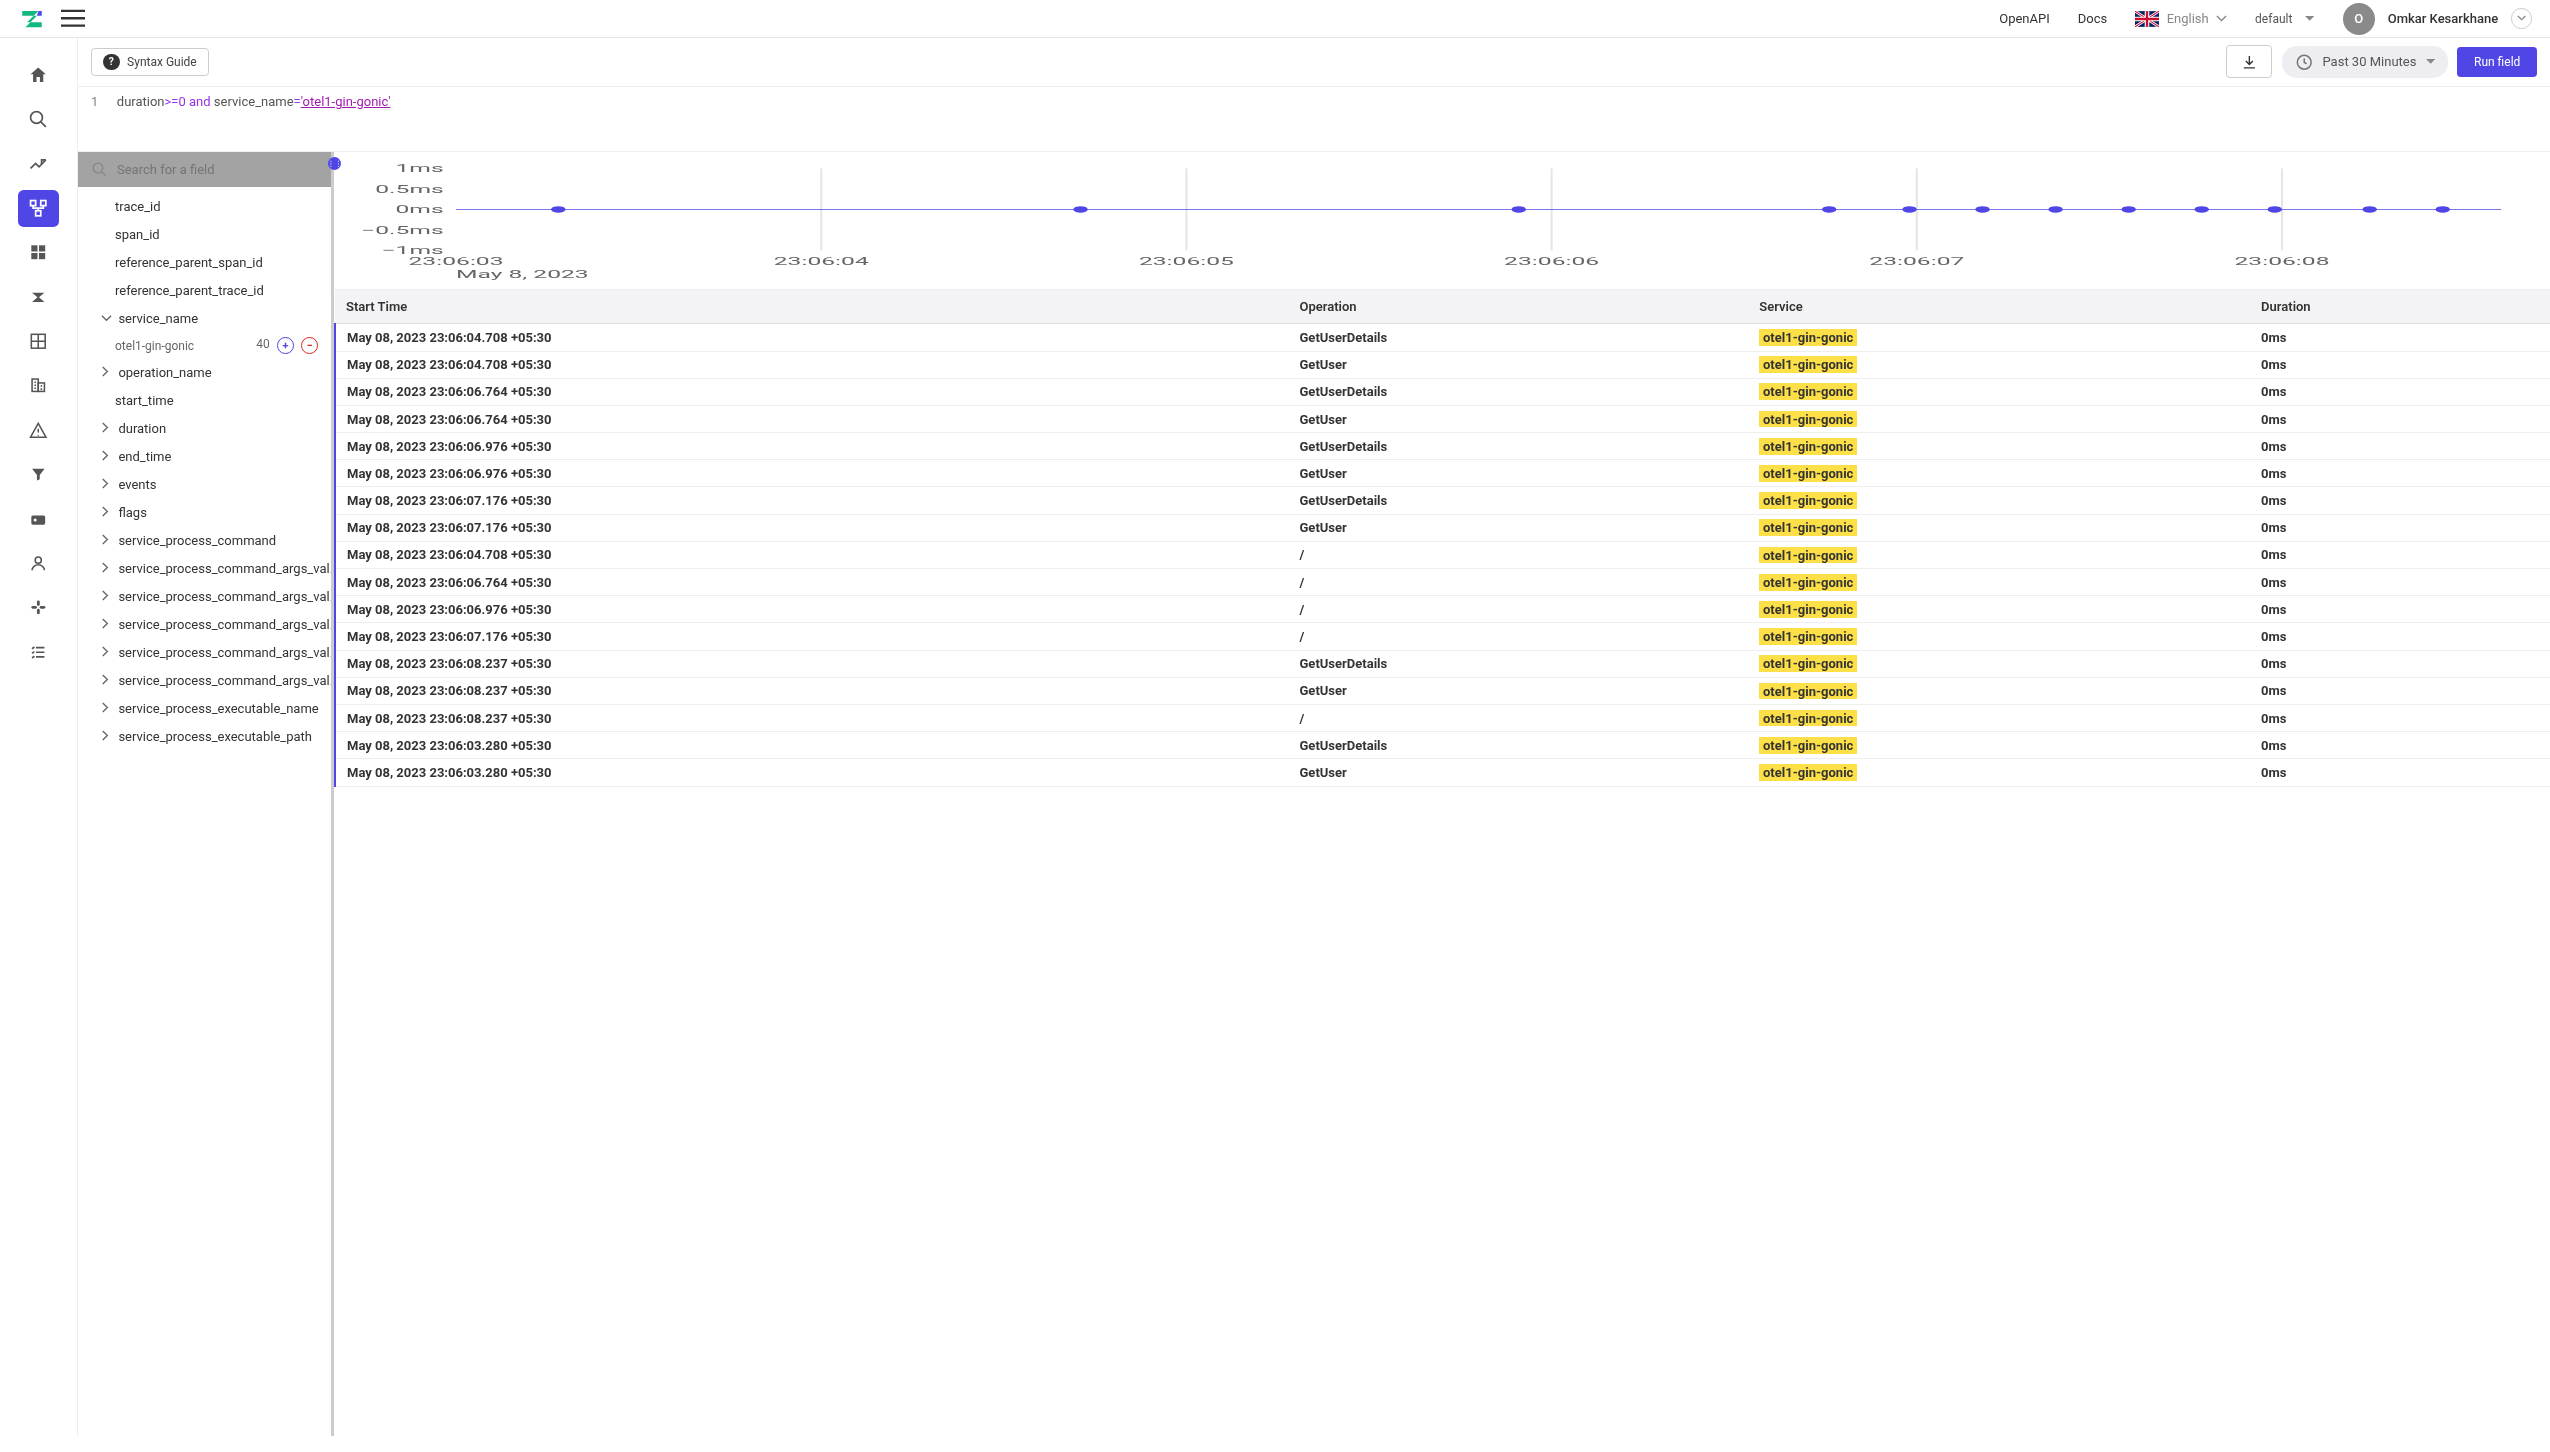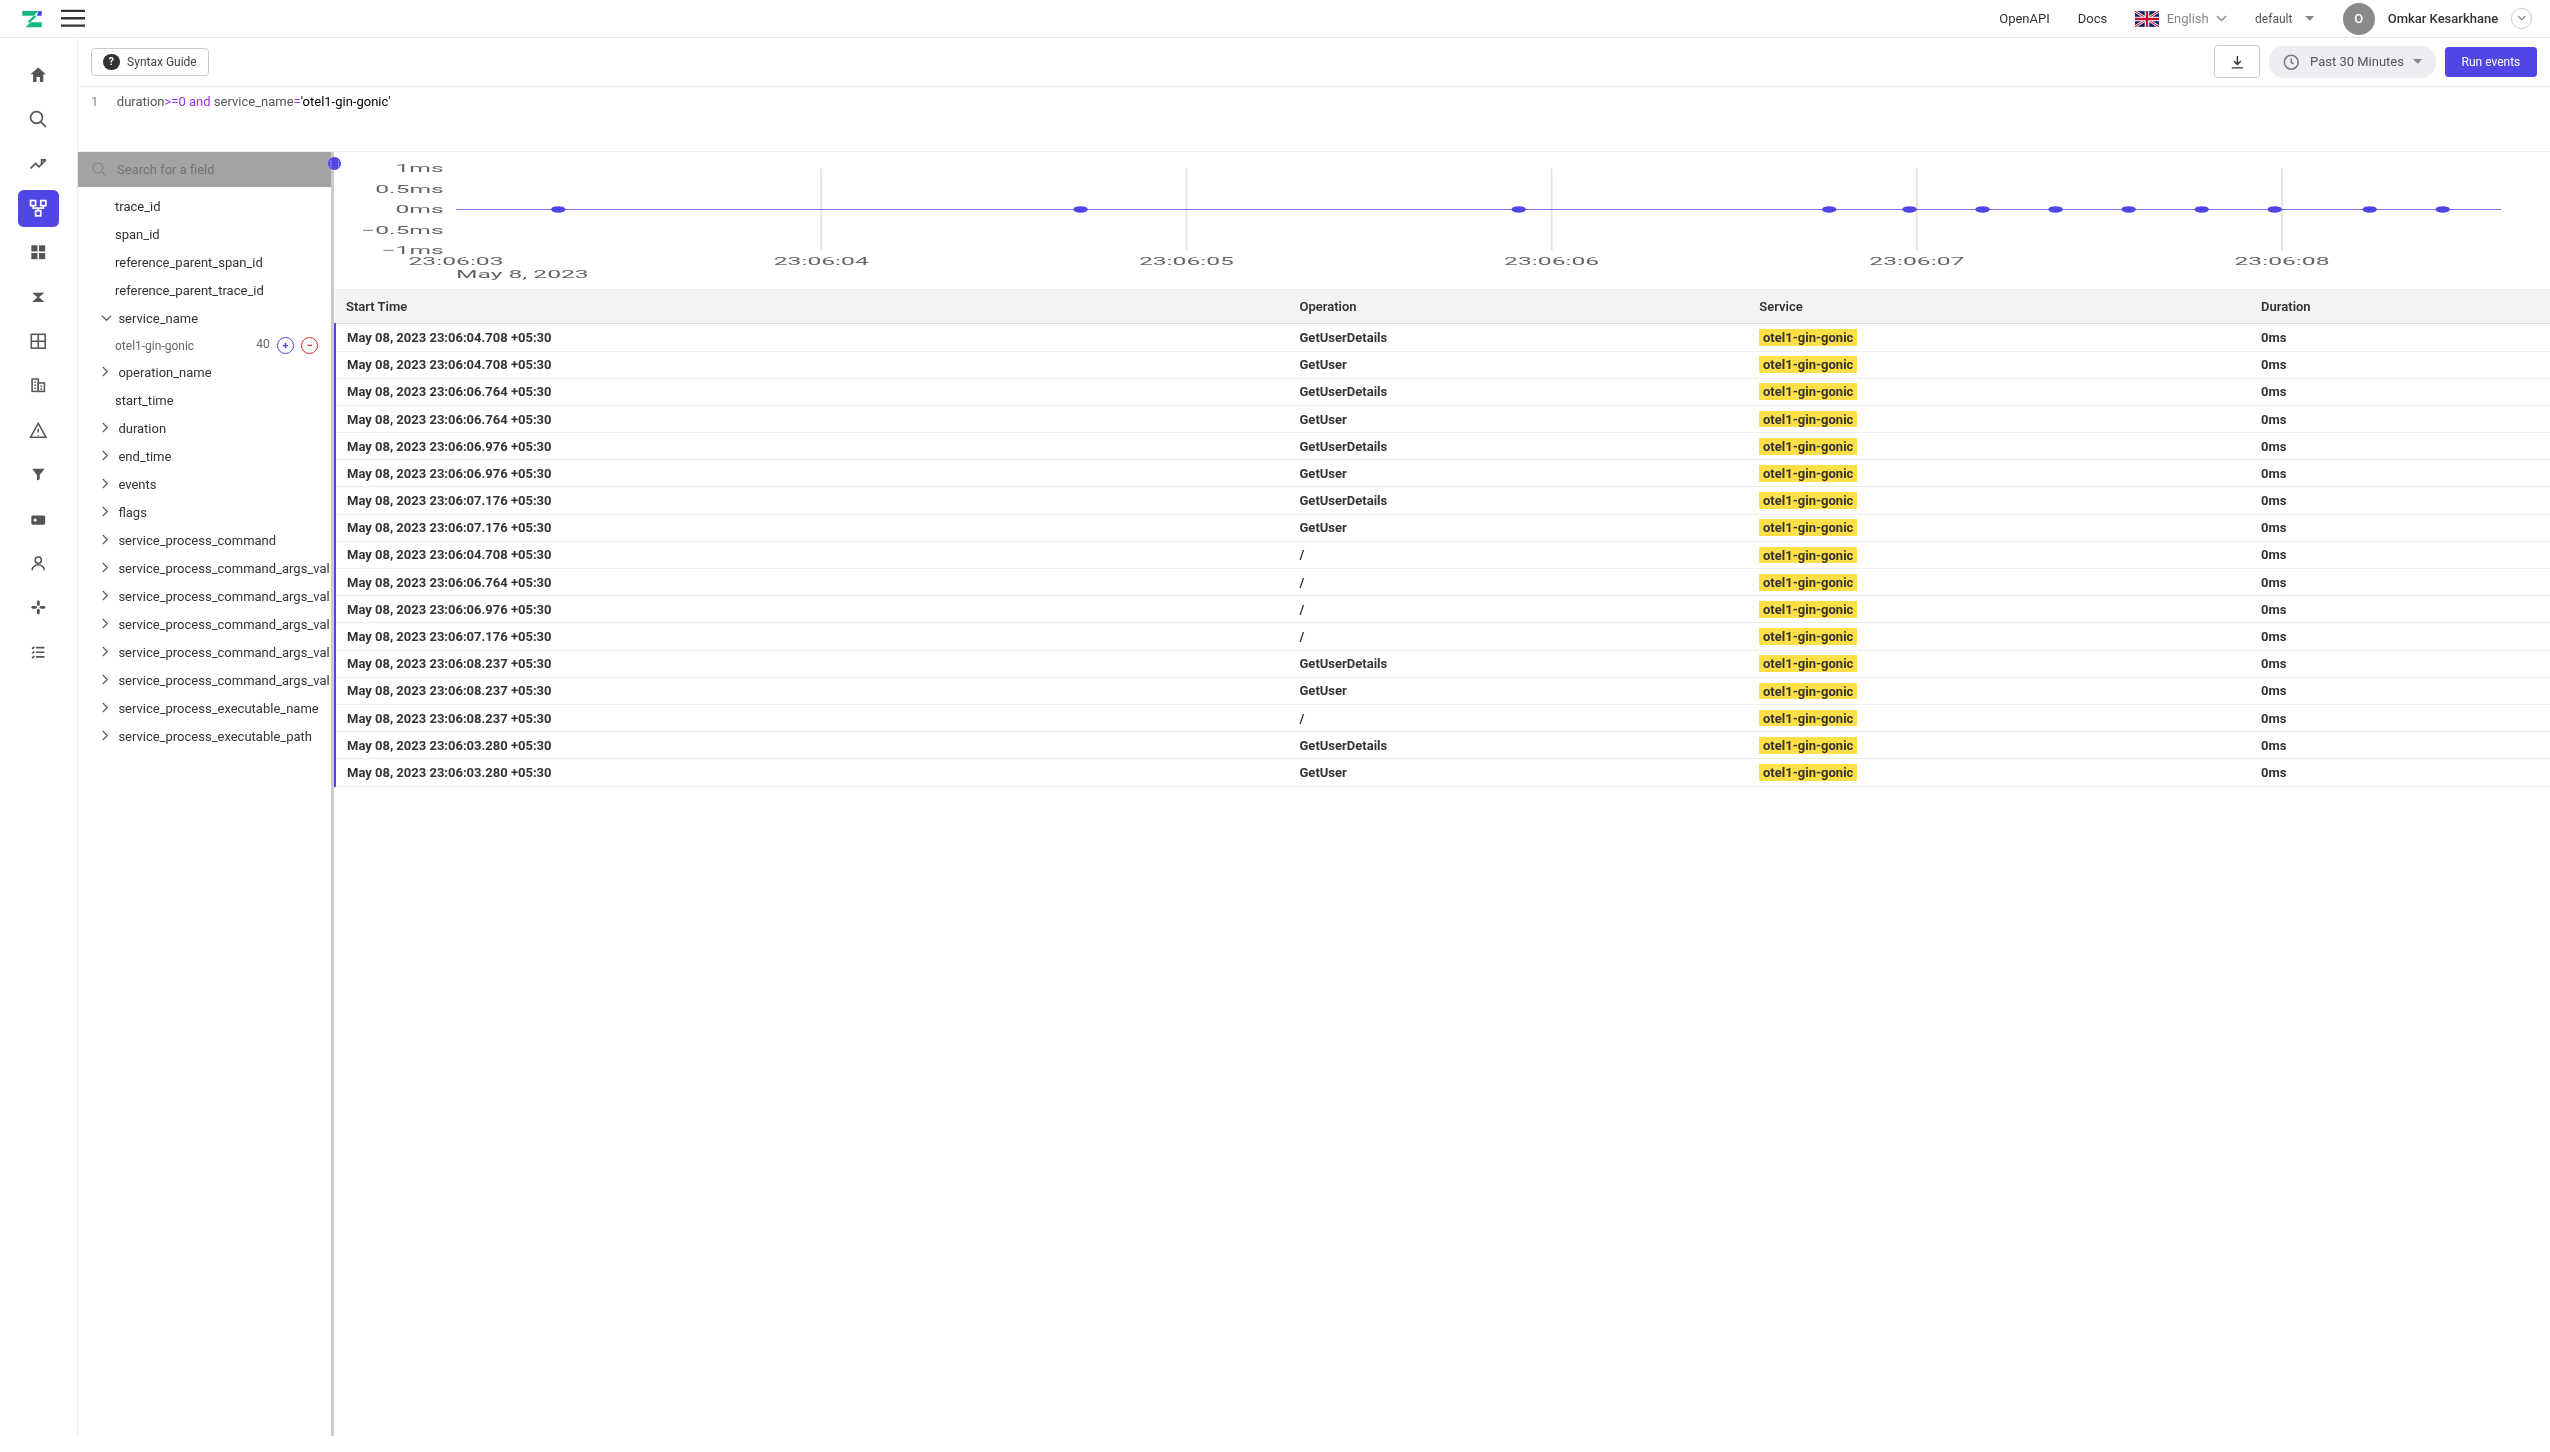--- a/index.html
+++ b/index.html
@@ -27,21 +27,21 @@
 .qb-right { display:flex; align-items:center; gap:9.3px; }
 .dl-btn { width:46px; height:33px; border:0.9px solid #ccc; border-radius:3.7px; display:flex; align-items:center; justify-content:center; cursor:pointer; background:#fff; }
 .time-btn { display:flex; align-items:center; gap:9.3px; background:#eeeef2; border-radius:15px; padding:6.5px 13px; cursor:pointer; color:#555; }
 .run-btn { background:#4f46e5; color:#fff; border:none; border-radius:3.7px; padding:8.3px 16.7px; cursor:pointer; font-size:12px; }
 .code-area { padding:7.4px 13px; border-bottom:0.9px solid #eee; font-family:ui-monospace,Menlo,Consolas,monospace; font-size:13px; display:flex; gap:18.5px; min-height:65px; }
 .line-no { color:#888; }
 .tok-field { color:#555; }
 .tok-op { color:#9333ea; }
 .tok-num { color:#9333ea; }
 .tok-kw { color:#9333ea; }
-.tok-str { color:#000000; }
+.tok-str { color:#a21caf;text-decoration:underline; }
 .lower { flex:1; display:flex; overflow:hidden; }
 .fields-panel { width:256px; border-right:3.7px solid #ccc; display:flex; flex-direction:column; background:#fff; position:relative; }
 .fields-search { background:#a3a3a3; padding:9.3px 13px; display:flex; align-items:center; gap:9.3px; color:#888; }
 .fields-search input { border:none; background:transparent; outline:none; flex:1; font-size:13px; color:#333; }
 .fields-list { flex:1; overflow-y:auto; padding:5.6px 0; }
 .field-row { padding:6.5px 13px 6.5px 22px; display:flex; align-items:center; gap:7.4px; cursor:pointer; color:#333; white-space:nowrap; overflow:hidden; text-overflow:ellipsis; }
 .field-row.noexp { padding-left:37px; }
 .chev { display:inline-block; transition:transform .1s; color:#666; }
 .chev.open { transform:rotate(90deg); }
 .field-val { padding:4.6px 13px 4.6px 37px; display:flex; align-items:center; justify-content:space-between; color:#666; font-size:12px; }
@@ -215,21 +215,21 @@
         <div class="time-btn">
           <svg width="18.5" height="18.5" viewBox="0 0 24 24" fill="none" stroke="#777" stroke-width="2">
               <circle cx="12" cy="12" r="9"></circle>
               <path d="M12 7v5l3 2"></path>
             </svg>
           <span>Past 30 Minutes</span>
           <svg width="9.3" height="5.6" viewBox="0 0 10 6">
               <path d="M0 0l5 5 5-5" fill="#888"></path>
             </svg>
         </div>
-        <button class="run-btn">Run events</button>
+        <button class="run-btn">Run field</button>
       </div>
     </div>
 
     <div class="code-area">
       <span class="line-no">1</span>
       <span>
         <span class="tok-field">duration</span><span class="tok-op">&gt;=</span><span class="tok-num">0</span>
         <span class="tok-kw">and</span>
         <span class="tok-field">service_name</span><span class="tok-op">=</span><span class="tok-str">'otel1-gin-gonic'</span>
       </span>

